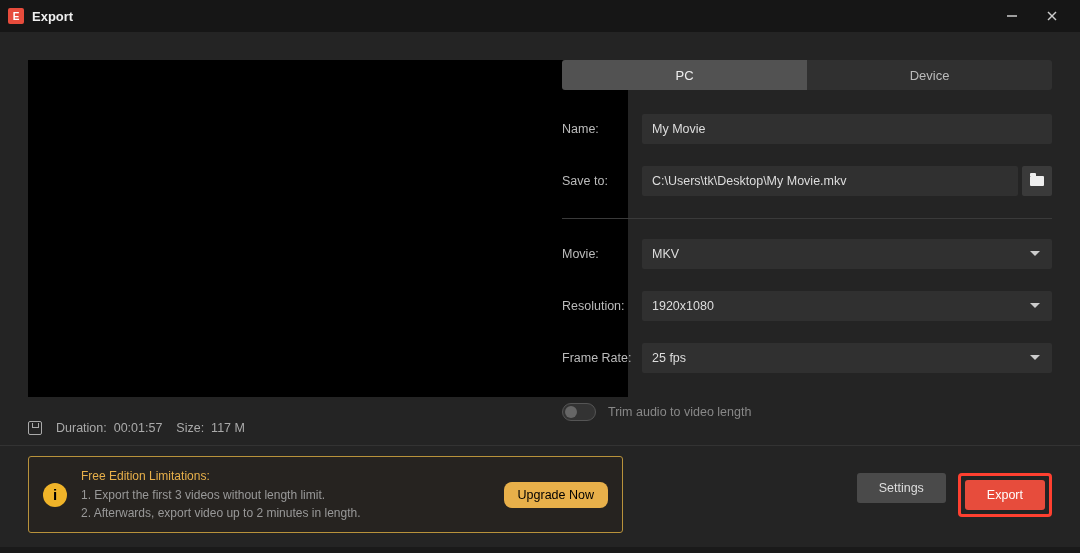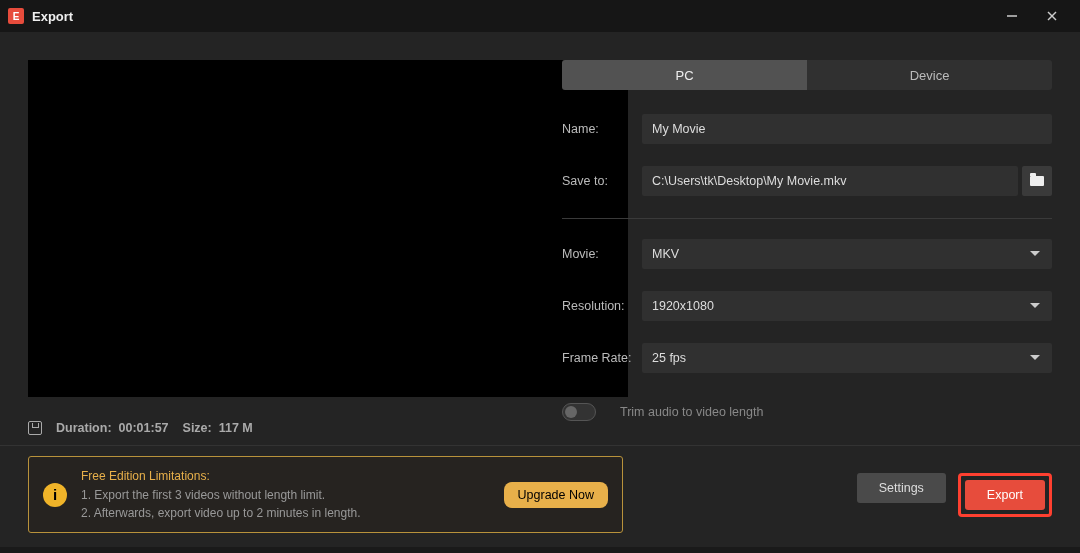--- a/index.html
+++ b/index.html
@@ -6,21 +6,21 @@
     body { background: #1a1a1a; color: #bbb; width: 1080px; height: 553px; overflow: hidden; position: relative; }
     
     .title-bar { height: 32px; background: #161616; display: flex; align-items: center; padding: 0 8px; }
     .app-icon { width: 16px; height: 16px; background: #e74c3c; border-radius: 2px; display: flex; align-items: center; justify-content: center; font-size: 10px; color: #fff; font-weight: bold; }
     .title-text { margin-left: 8px; font-size: 13px; color: #eee; font-weight: bold; }
     .window-controls { margin-left: auto; display: flex; gap: 0; }
     .win-btn { width: 40px; height: 32px; display: flex; align-items: center; justify-content: center; cursor: pointer; color: #ccc; font-size: 14px; }
     
     .main { display: flex; padding: 28px 28px 10px 28px; gap: 24px; background: #242424; }
     
-    .left-col { width: 510px; font-weight: bold; }
+    .left-col { width: 510px; }
     .preview { width: 600px; height: 337px; background: #000; }
     .info-bar { display: flex; align-items: center; gap: 14px; margin-top: 24px; font-size: 12.5px; color: #aaa; }
     .save-icon { width: 14px; height: 14px; border: 1.5px solid #aaa; border-radius: 2px; position: relative; }
     .save-icon::after { content: ''; position: absolute; top: 1px; left: 3px; width: 5px; height: 4px; border: 1px solid #aaa; border-top: none; }
     
     .right-col { flex: 1; }
     .tabs { display: flex; margin-bottom: 24px; border-radius: 3px; overflow: hidden; }
     .tab { flex: 1; height: 30px; display: flex; align-items: center; justify-content: center; font-size: 13px; cursor: pointer; background: #383838; color: #bbb; }
     .tab.active { background: #525252; color: #eee; }
     .tab.inactive { background: #303030; }
@@ -30,21 +30,21 @@
     .form-input { flex: 1; height: 30px; background: #303030; border: none; color: #ddd; padding: 0 10px; font-size: 12.5px; border-radius: 2px; }
     .form-select { flex: 1; height: 30px; background: #303030; border: none; color: #ddd; padding: 0 10px; font-size: 12.5px; border-radius: 2px; appearance: none; position: relative; }
     .select-wrap { flex: 1; position: relative; display: flex; }
     .select-wrap::after { content: ''; position: absolute; right: 12px; top: 12px; border-left: 5px solid transparent; border-right: 5px solid transparent; border-top: 5px solid #ccc; pointer-events: none; }
     .folder-btn { width: 30px; height: 30px; background: #3a3a3a; margin-left: 4px; border-radius: 2px; display: flex; align-items: center; justify-content: center; cursor: pointer; }
     .folder-icon { width: 14px; height: 10px; background: #eee; border-radius: 1px; position: relative; }
     .folder-icon::before { content: ''; position: absolute; top: -3px; left: 0; width: 6px; height: 3px; background: #eee; border-radius: 1px 1px 0 0; }
     
     .divider { height: 1px; background: #3a3a3a; margin: 0 0 20px 0; }
     
-    .toggle-row { display: flex; align-items: center; gap: 24px; margin-top: 30px; }
+    .toggle-row { display: flex; align-items: center; gap: 12px; margin-top: 30px; }
     .toggle { width: 34px; height: 18px; background: #333; border: 1px solid #555; border-radius: 10px; position: relative; cursor: pointer; }
     .toggle::after { content: ''; position: absolute; left: 2px; top: 2px; width: 12px; height: 12px; background: #666; border-radius: 50%; }
     .toggle-label { font-size: 12.5px; color: #888; }
     
     .bottom-bar { display: flex; align-items: center; padding: 10px 28px 14px 28px; gap: 24px; background: #242424; border-top: 1px solid #333; }
     .promo-box { flex: none; width: 595px; border: 1px solid #b8923b; border-radius: 3px; padding: 10px 14px; display: flex; align-items: center; gap: 14px; background: #262320; }
     .info-icon { width: 24px; height: 24px; border-radius: 50%; background: #f0b429; color: #000; display: flex; align-items: center; justify-content: center; font-weight: bold; font-size: 15px; flex-shrink: 0; }
     .promo-text { flex: 1; font-size: 12px; color: #999; line-height: 1.5; }
     .promo-title { color: #e8b04a; margin-bottom: 1px; }
     .upgrade-btn { background: #e8b04a; color: #000; font-size: 12.5px; padding: 6px 14px; border: none; border-radius: 8px; cursor: pointer; font-weight: 500; }

